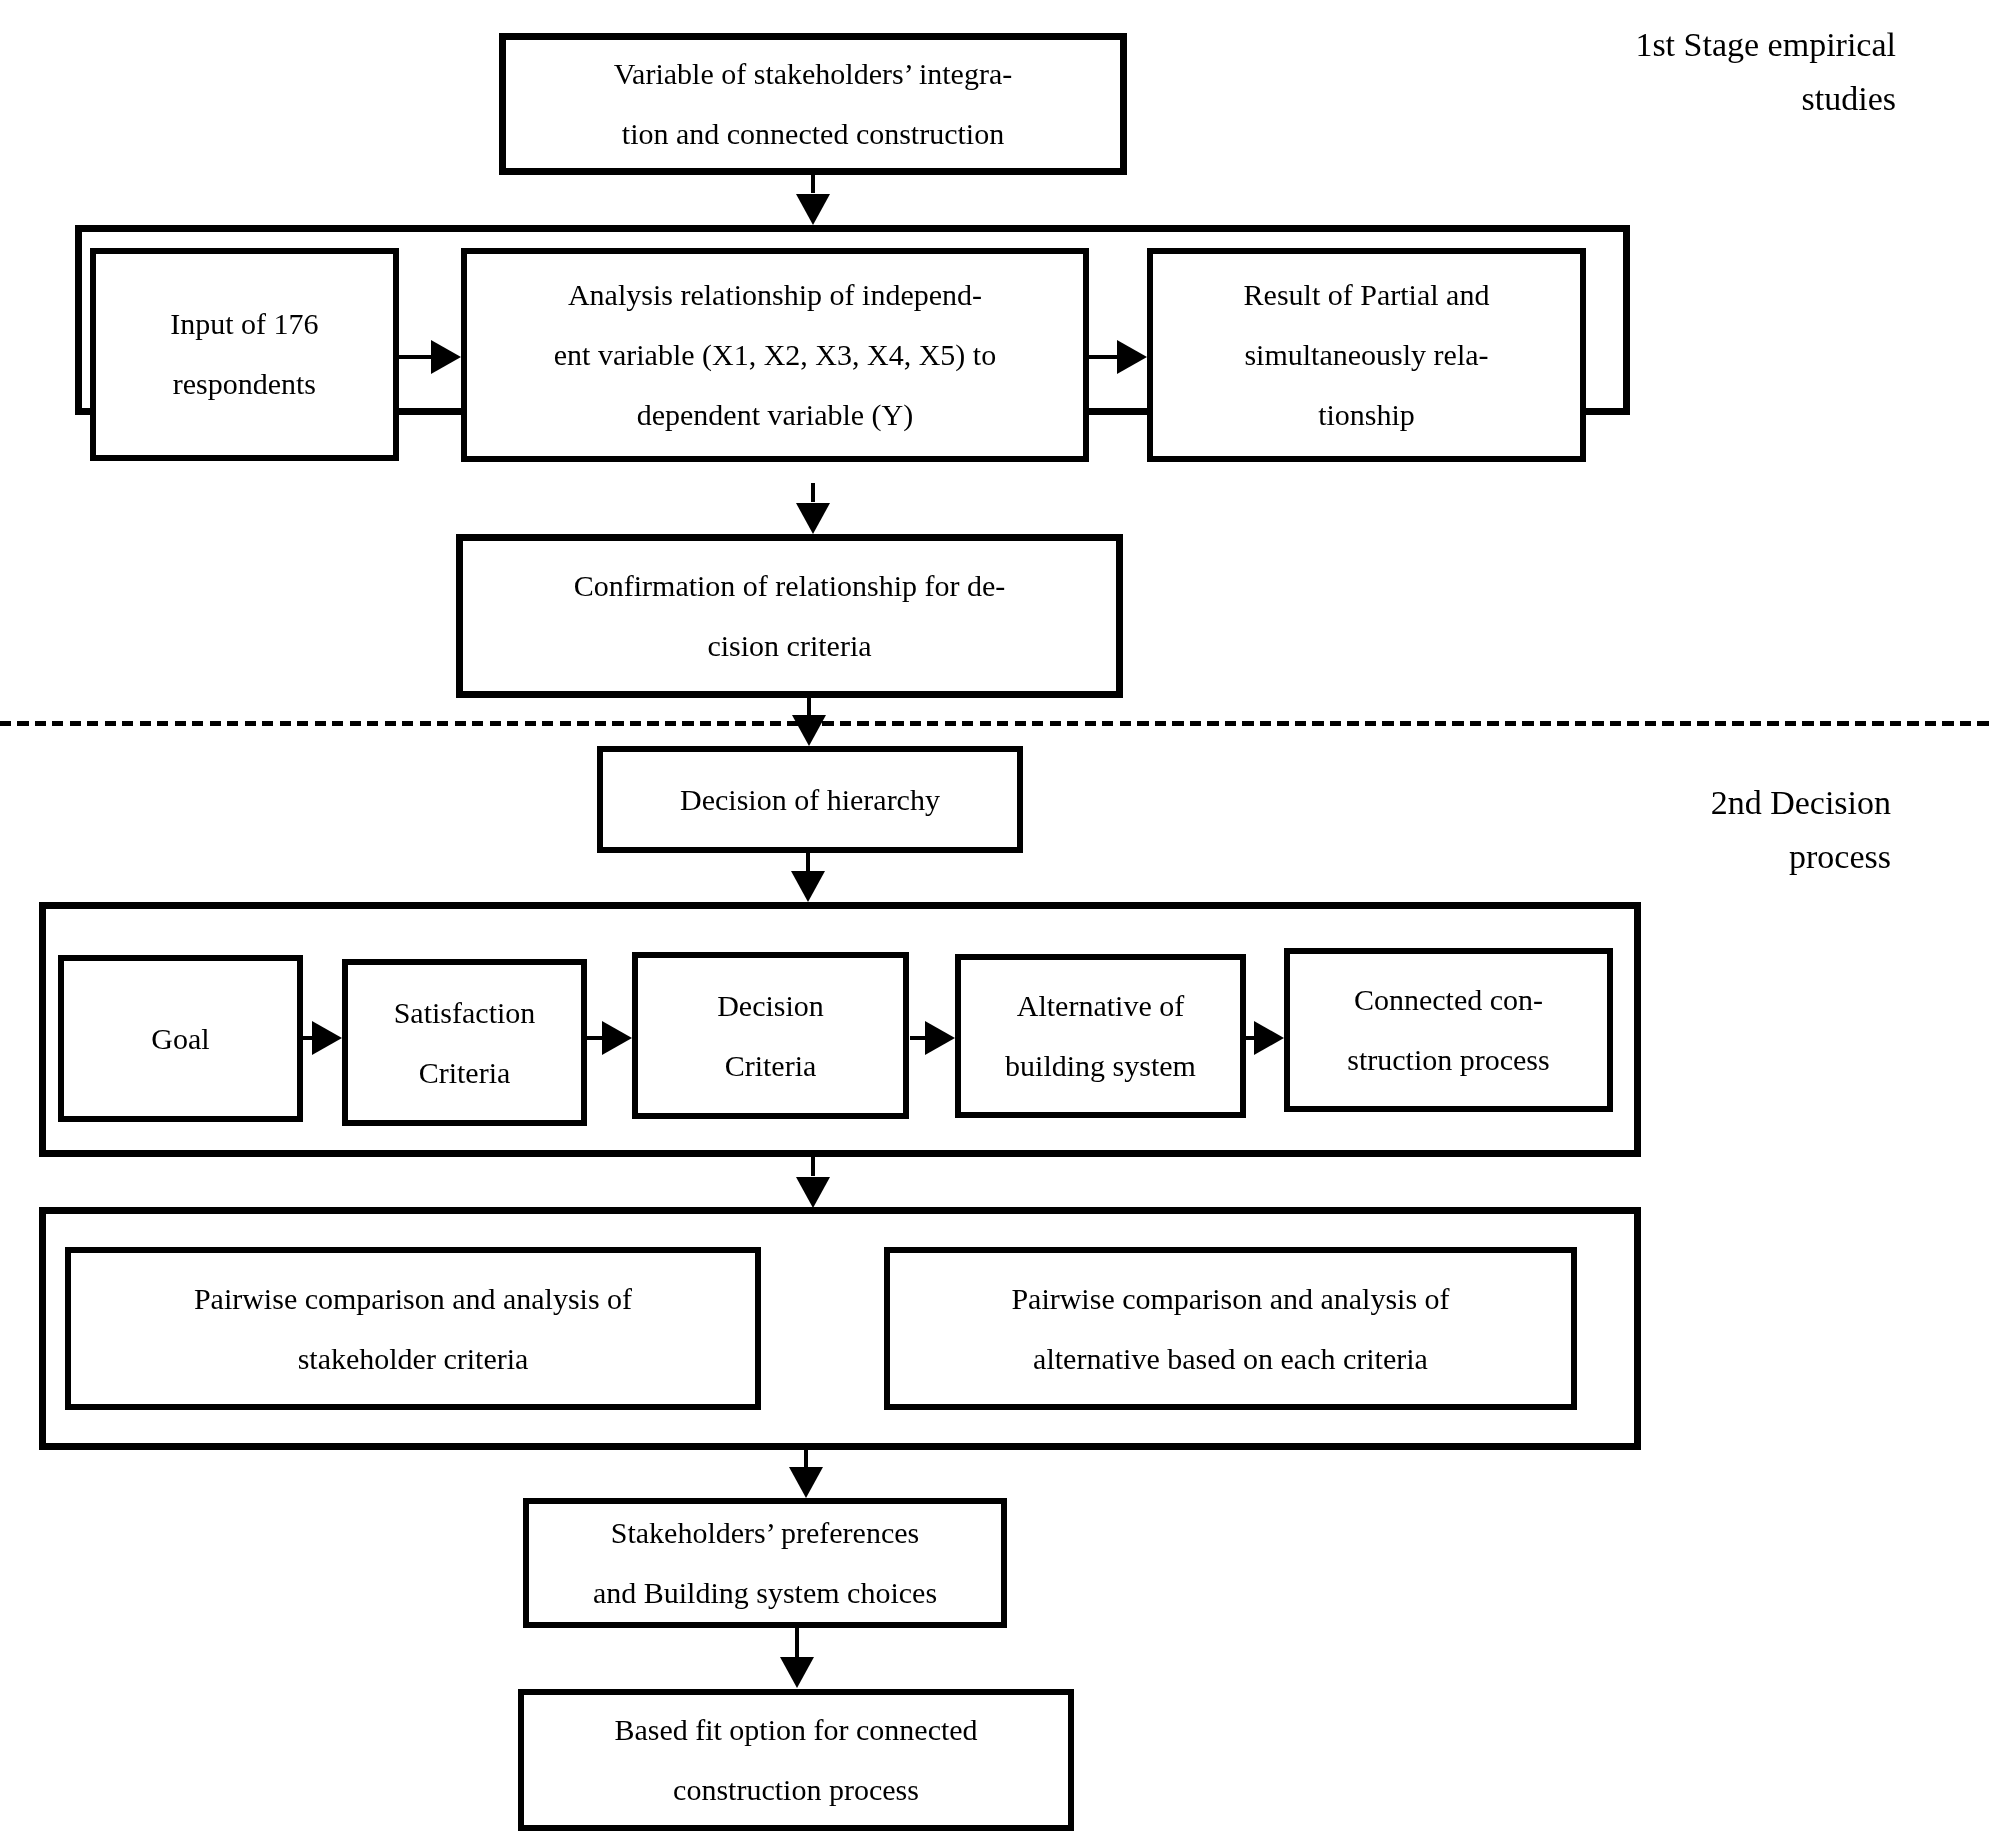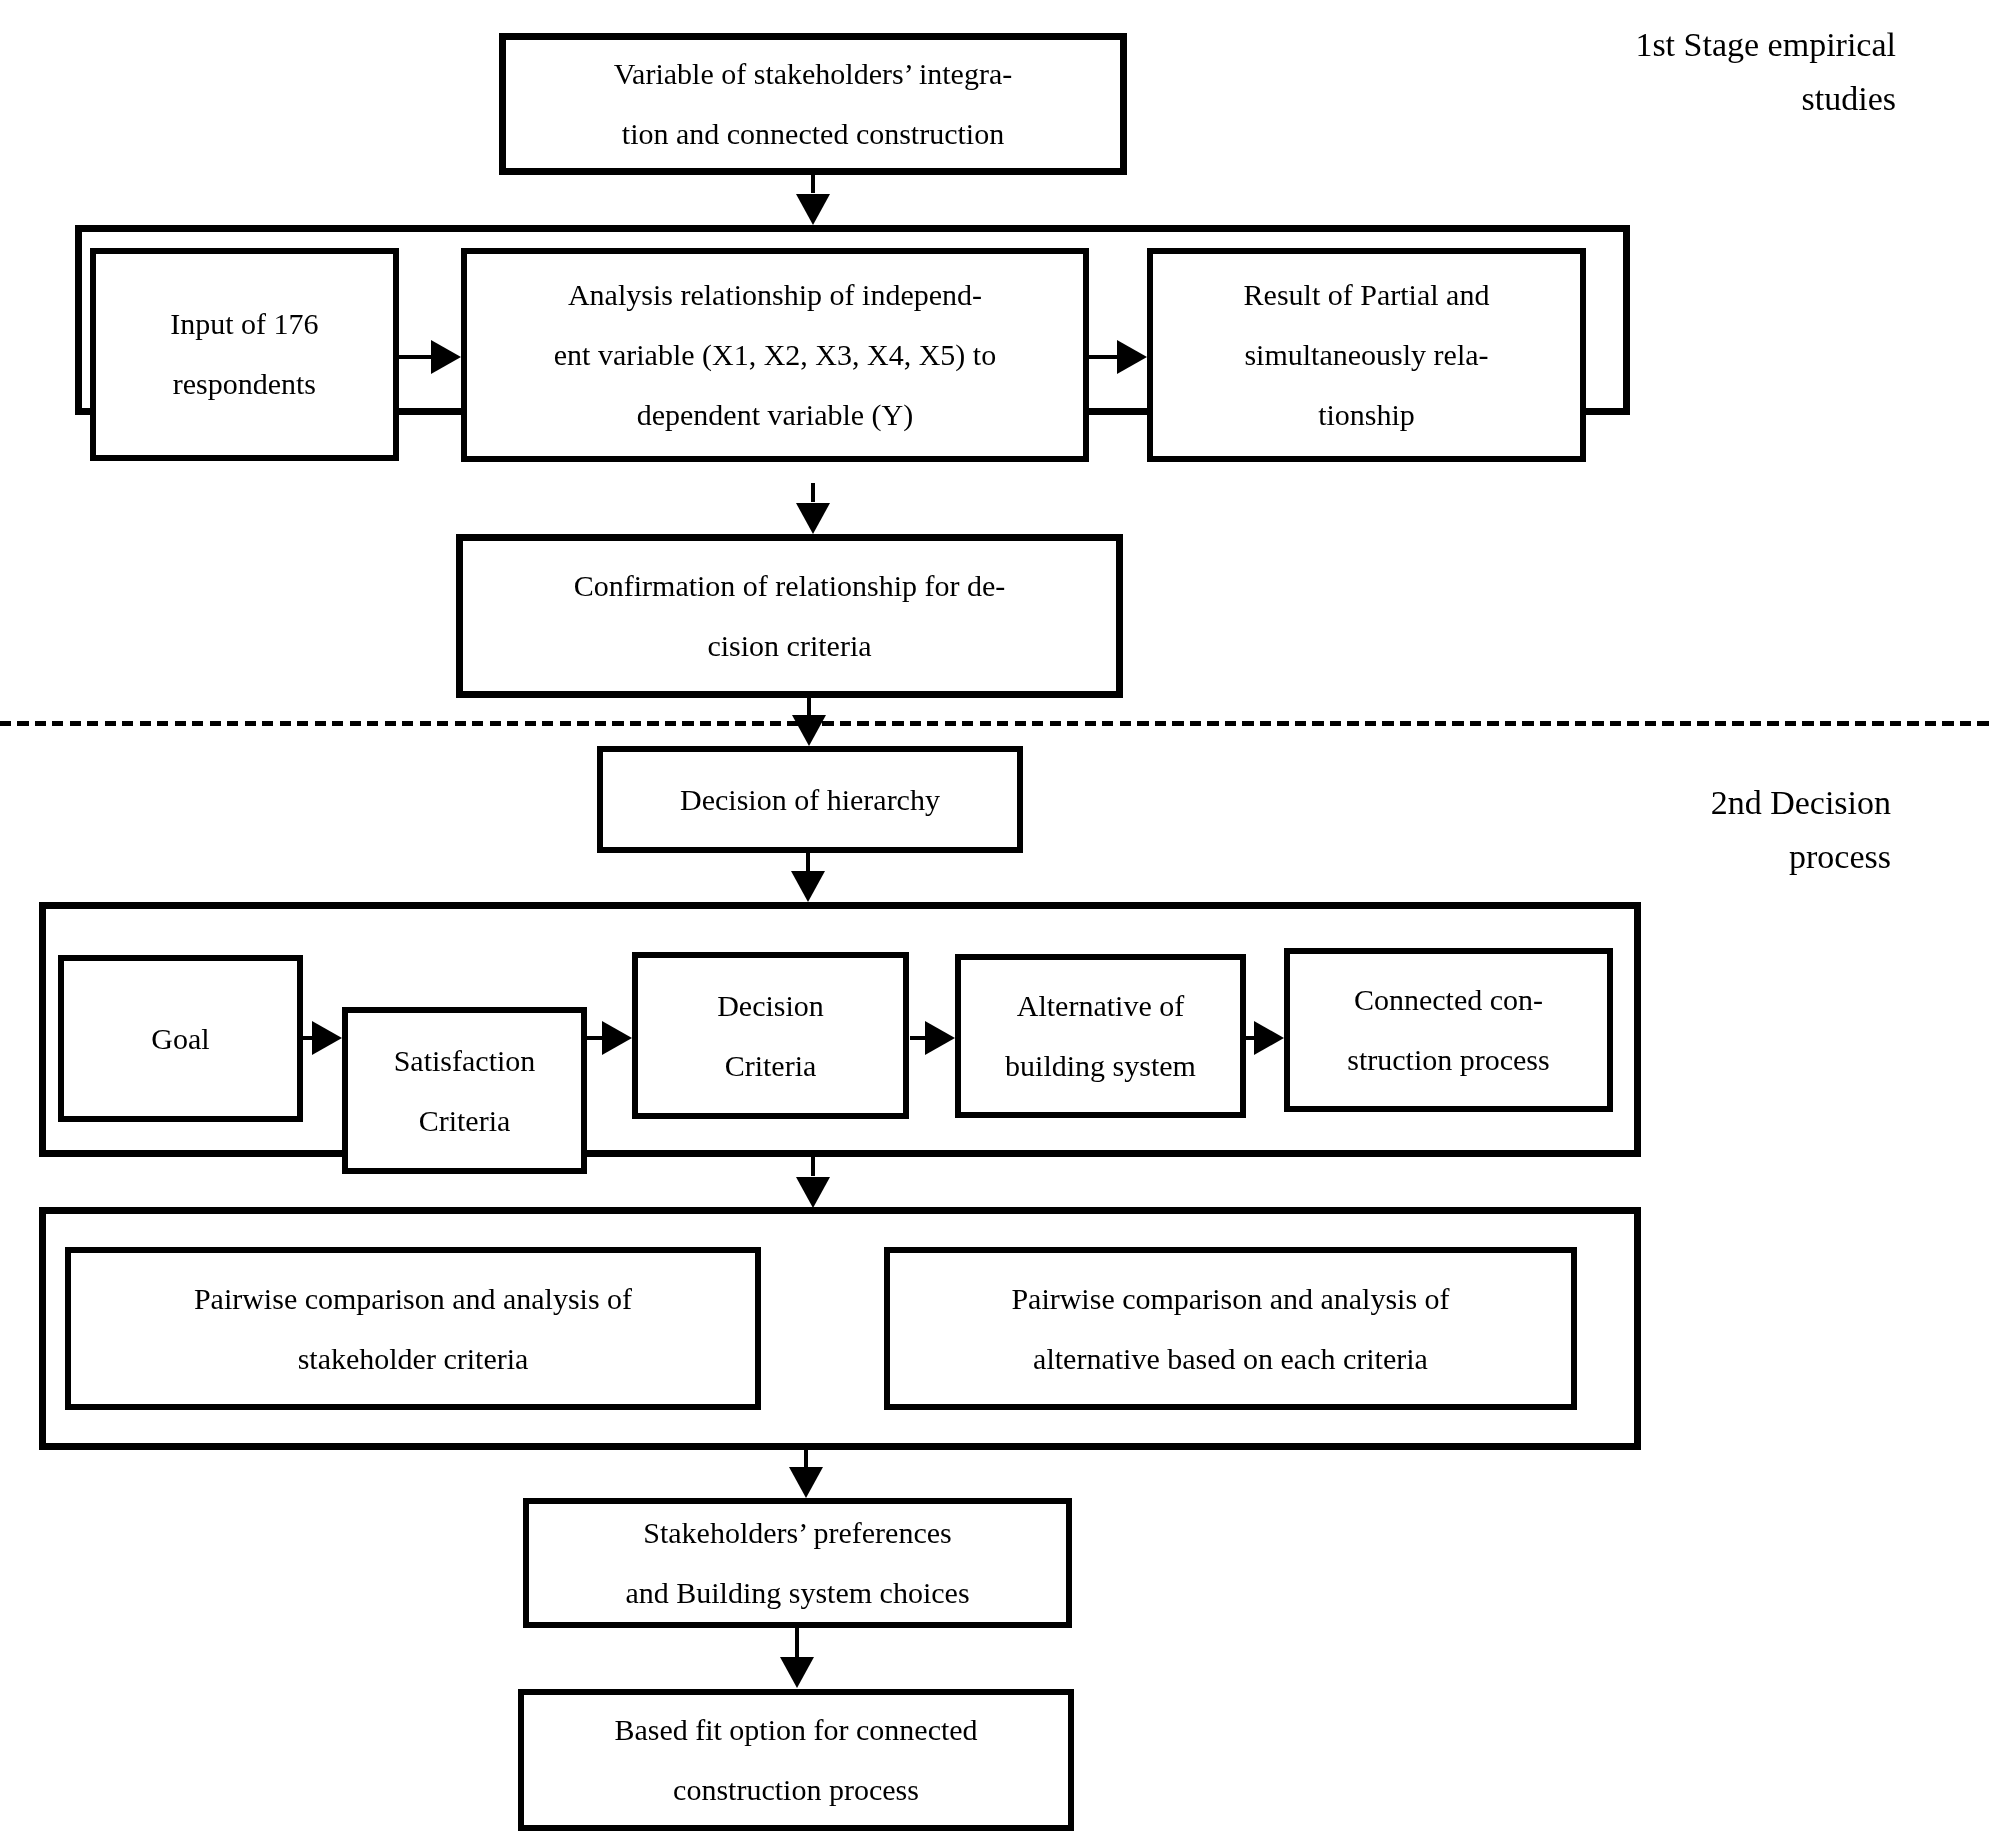--- a/index.html
+++ b/index.html
@@ -168,21 +168,21 @@
   </div>
 
   <div class="container-box" style="left:39px; top:902px; width:1602px; height:255px;padding-left:16px;">
     <div class="box" style="left:12px; top:46px; width:245px; height:167px;">
       <span class="txt">Goal</span>
     </div>
     <div class="h-arrow" style="left:257px; top:112px; width:39px;">
       <div class="shaft" style="width:8.5px;"></div>
         <div class="head"></div>
     </div>
-    <div class="box" style="left:296px; top:50px; width:245px; height:167px;margin-top:48px;">
+    <div class="box" style="left:296px; top:50px; width:245px; height:167px;">
       <span class="txt">Satisfaction
 Criteria</span>
     </div>
     <div class="h-arrow" style="left:541px; top:112px; width:45px;">
       <div class="shaft" style="width:15px;"></div>
         <div class="head"></div>
     </div>
     <div class="box" style="left:586px; top:43px; width:277px; height:167px;">
       <span class="txt">Decision
 Criteria</span>
@@ -219,21 +219,21 @@
       <span class="txt">Pairwise comparison and analysis of
 alternative based on each criteria</span>
     </div>
   </div>
 
   <div class="v-arrow" style="left:789px; top:1450px; height:48px;">
     <div class="shaft" style="height:17px;"></div>
       <div class="head"></div>
   </div>
 
-  <div class="box" style="left:523px; top:1498px; width:549px; height:130px;justify-content:center;">
+  <div class="box" style="left:523px; top:1498px; width:484px; height:130px;justify-content:center;">
     <span class="txt">Stakeholders’ preferences
 and Building system choices</span>
   </div>
 
   <div class="v-arrow" style="left:780px; top:1628px; height:60px;">
     <div class="shaft" style="height:29px;"></div>
       <div class="head"></div>
   </div>
 
   <div class="box" style="left:518px; top:1689px; width:556px; height:142px;justify-content:center;">

